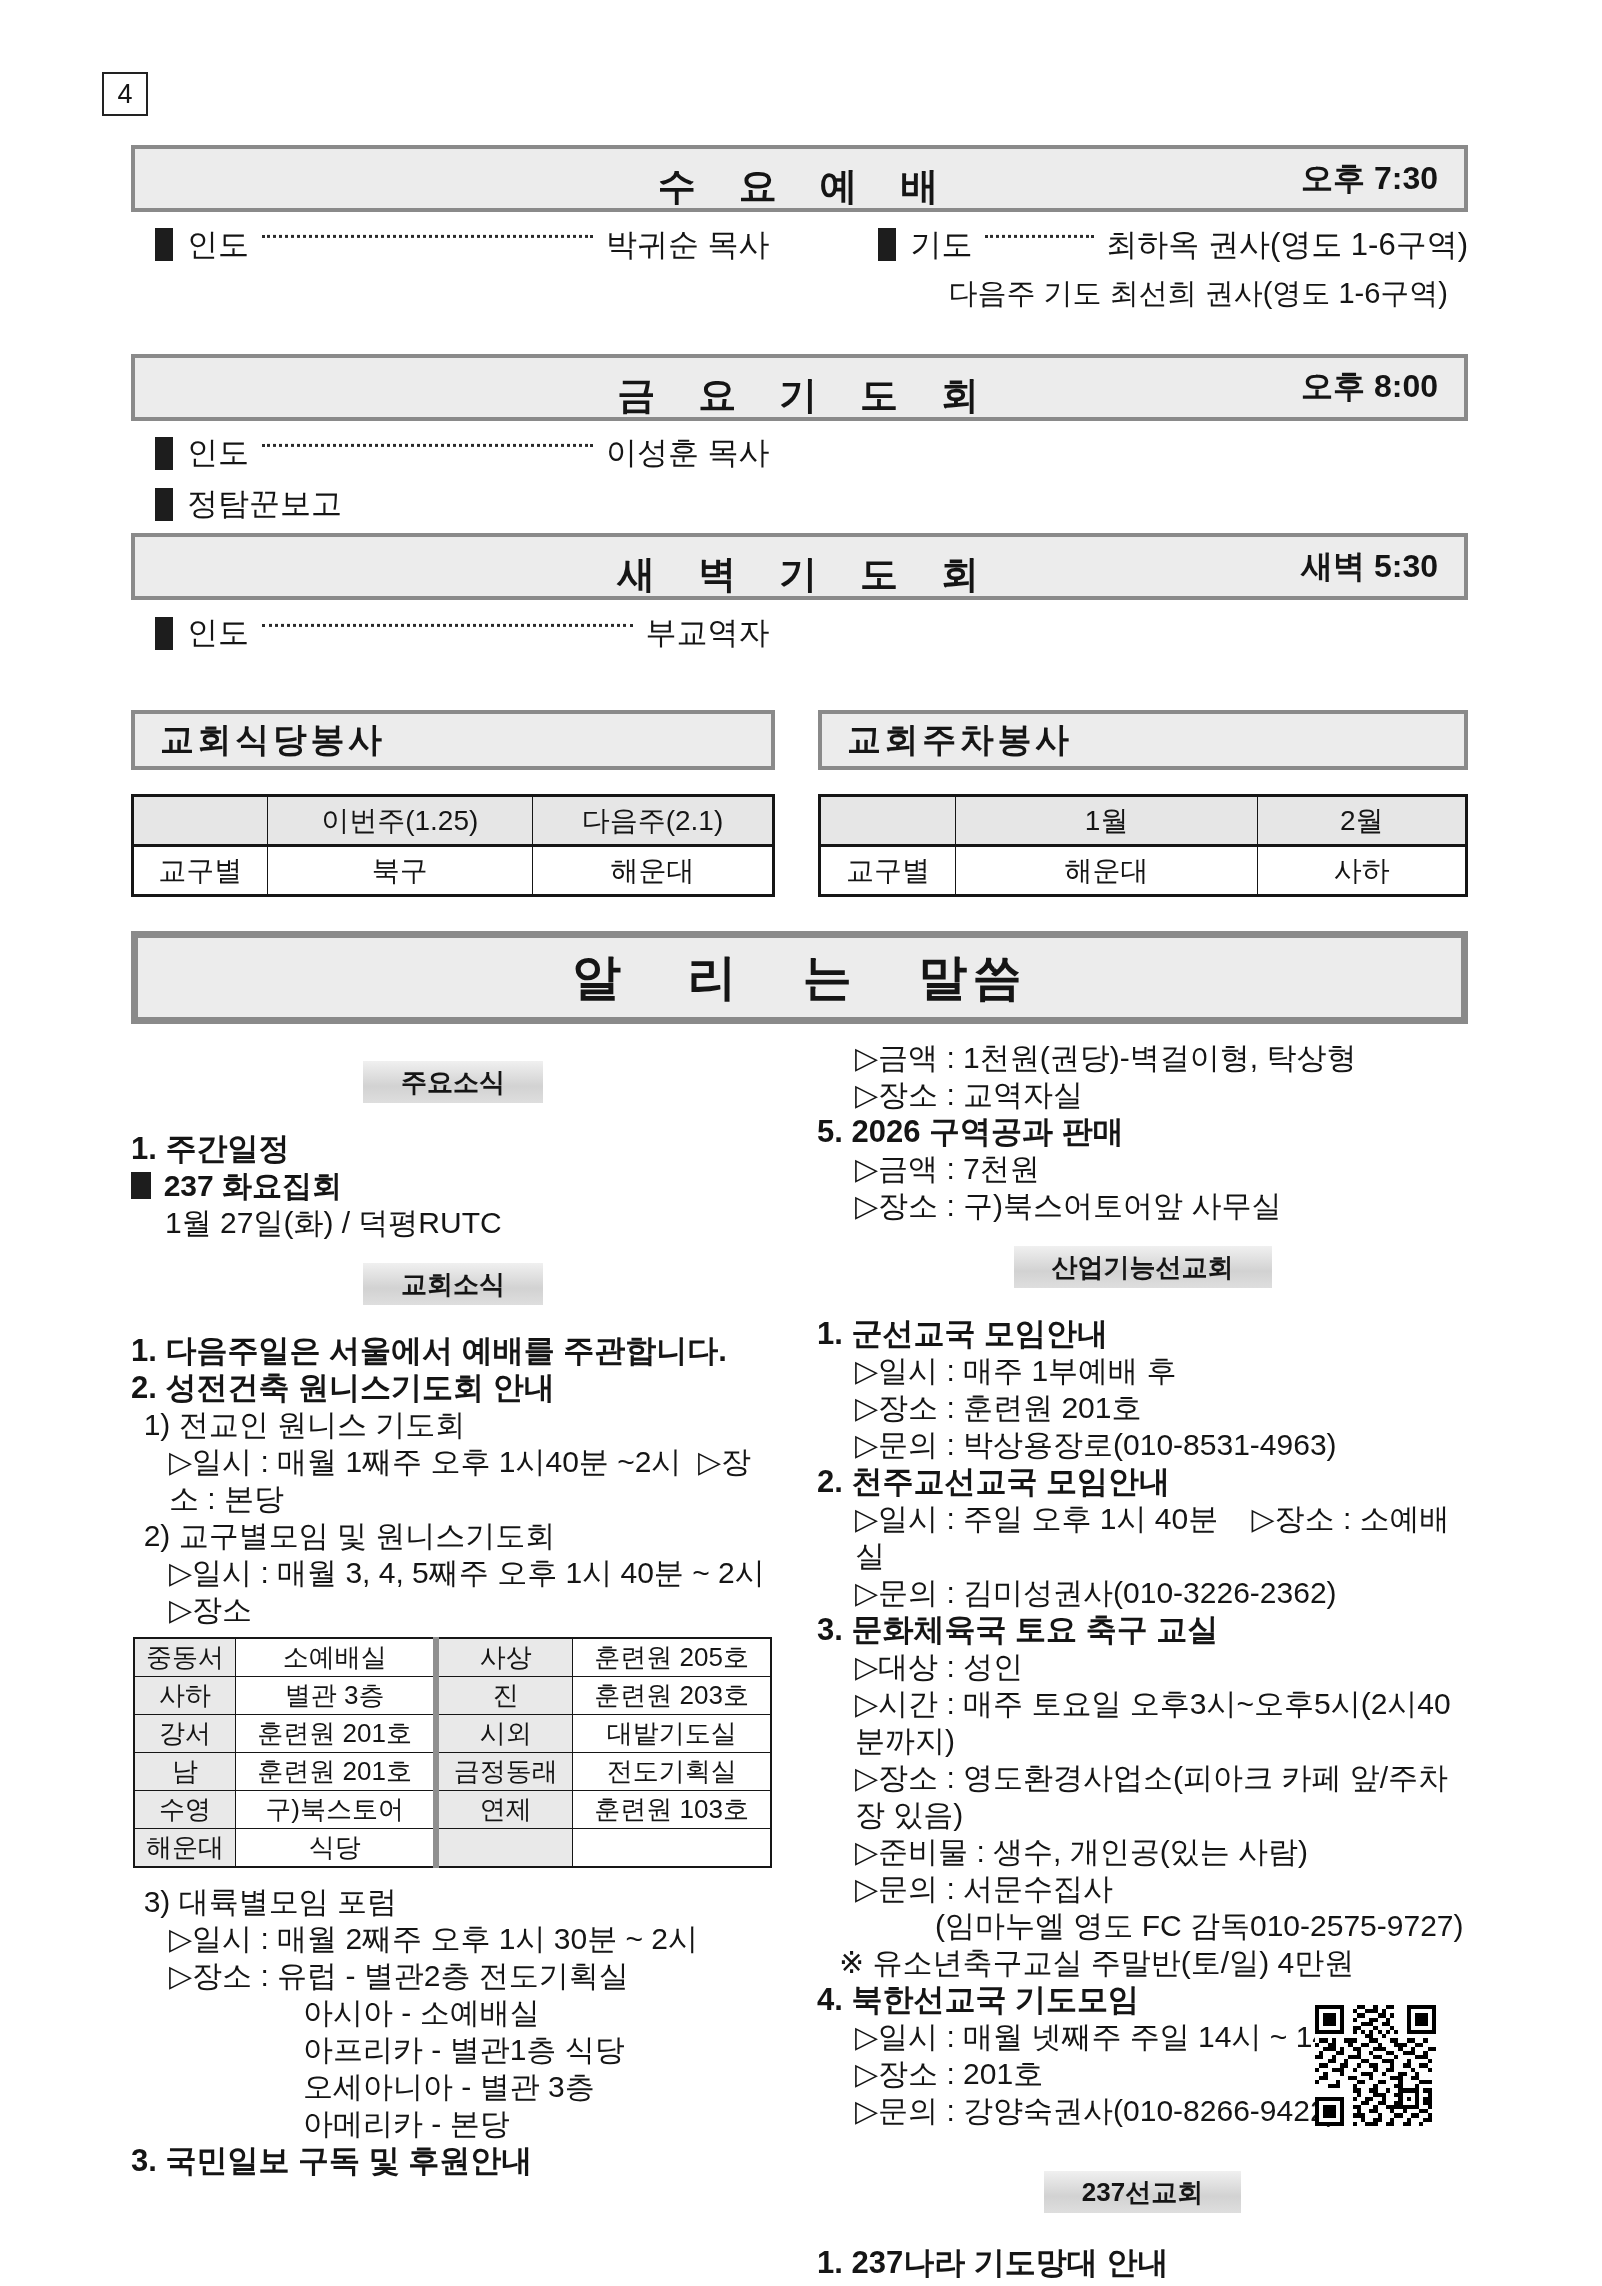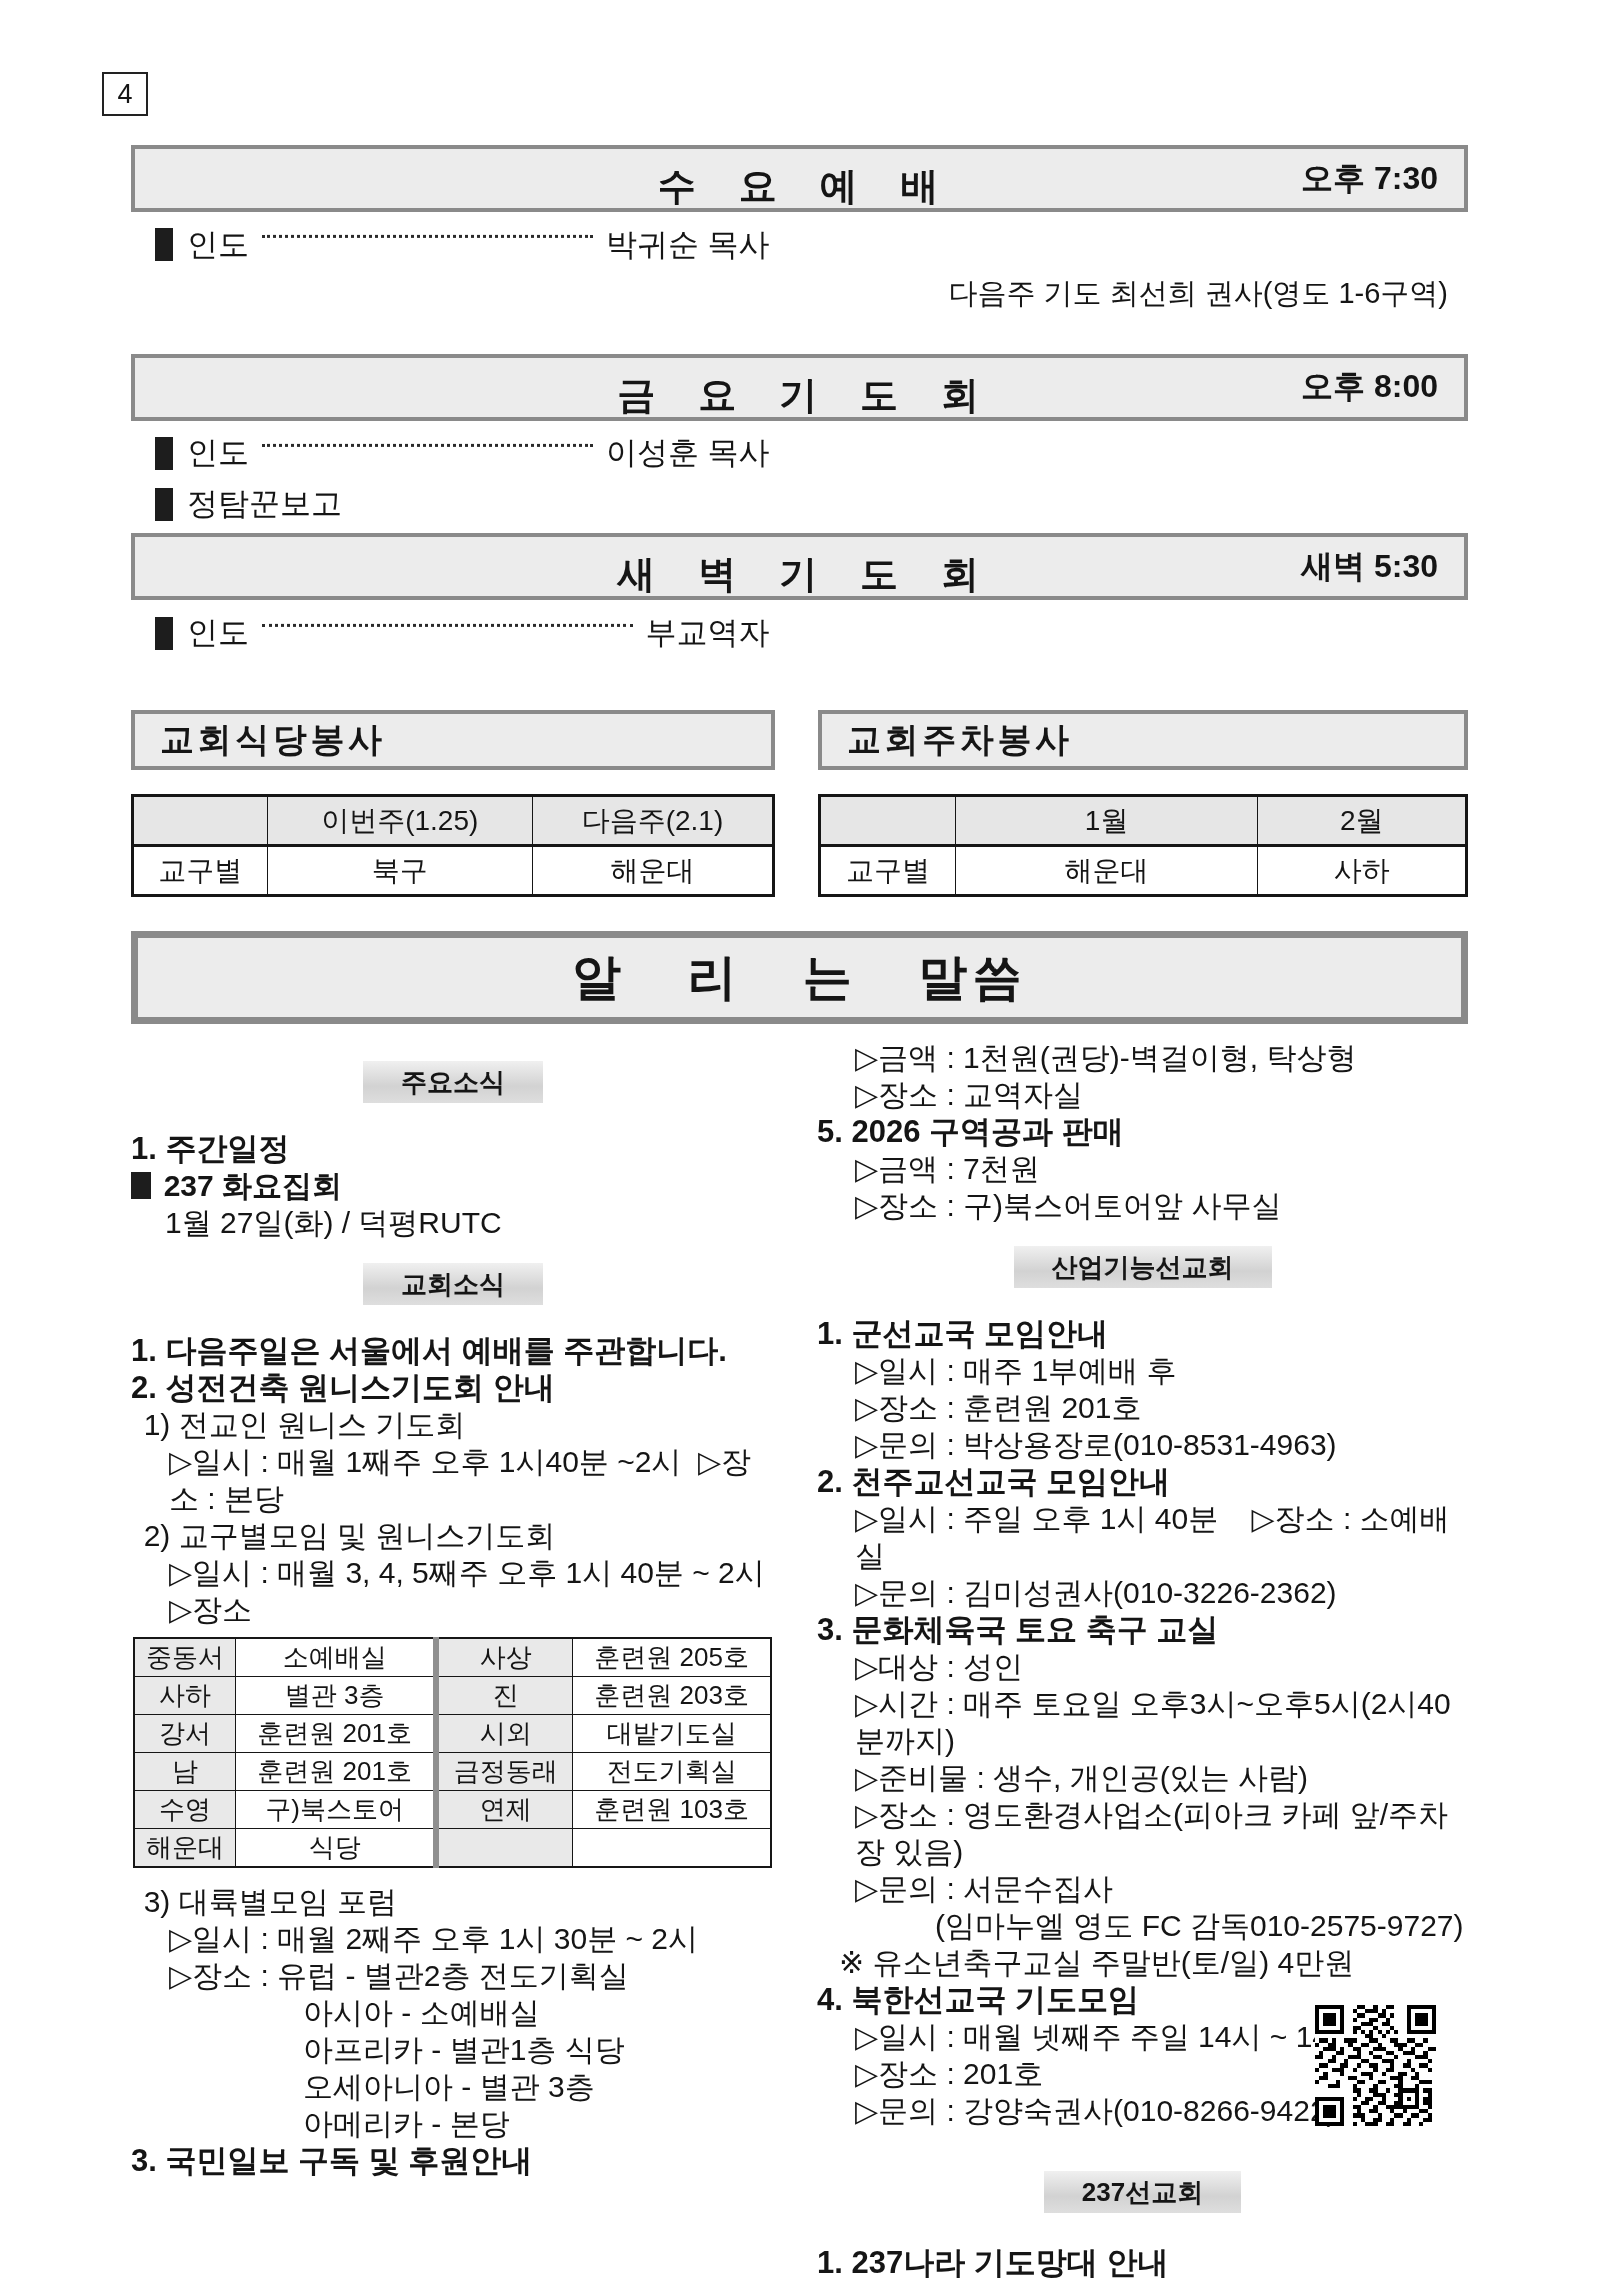--- a/index.html
+++ b/index.html
@@ -78,20 +78,26 @@
       <div class="svc-time">오후 7:30</div>
     </div>
     <div class="svc-rows gap-a">
       <div class="svc-duo">
         <div class="svc-item" style="width:615px">
           <span class="bullet"></span>
           <span>인도</span>
           <span class="dots"></span>
           <span>박귀순 목사</span>
         </div>
+        <div class="svc-item" style="width:590px">
+          <span class="bullet"></span>
+          <span>기도</span>
+          <span class="dots"></span>
+          <span>최하옥 권사(영도 1-6구역)</span>
+        </div>
       </div>
       <div class="svc-note">다음주 기도 최선희 권사(영도 1-6구역)</div>
     </div>
 
     <div class="svc-bar">
       <div class="svc-title">금 요 기 도 회</div>
       <div class="svc-time">오후 8:00</div>
     </div>
     <div class="svc-rows gap-b">
       <div class="svc-item rowgap" style="width:615px">
@@ -250,22 +256,22 @@
         <div class="line t">1. 군선교국 모임안내</div>
         <div class="line s">▷일시 : 매주 1부예배 후</div>
         <div class="line s">▷장소 : 훈련원 201호</div>
         <div class="line s">▷문의 : 박상용장로(010-8531-4963)</div>
         <div class="line t">2. 천주교선교국 모임안내</div>
         <div class="line s">▷일시 : 주일 오후 1시 40분    ▷장소 : 소예배실</div>
         <div class="line s">▷문의 : 김미성권사(010-3226-2362)</div>
         <div class="line t">3. 문화체육국 토요 축구 교실</div>
         <div class="line s">▷대상 : 성인</div>
         <div class="line s">▷시간 : 매주 토요일 오후3시~오후5시(2시40분까지)</div>
+        <div class="line s">▷장소 : 영도환경사업소(피아크 카페 앞/주차장 있음)</div>
         <div class="line s">▷준비물 : 생수, 개인공(있는 사람)</div>
-        <div class="line s">▷장소 : 영도환경사업소(피아크 카페 앞/주차장 있음)</div>
         <div class="line s">▷문의 : 서문수집사</div>
         <div class="line sp">(임마누엘 영도 FC 감독010-2575-9727)</div>
         <div class="line sx">※ 유소년축구교실 주말반(토/일) 4만원</div>
         <div class="line t">4. 북한선교국 기도모임</div>
         <div class="line s">▷일시 : 매월 넷째주 주일 14시 ~ 14시 20분</div>
         <div class="line s">▷장소 : 201호</div>
         <div class="line s">▷문의 : 강양숙권사(010-8266-9422)</div>
 
         <span class="badge b237">237선교회</span>
 

